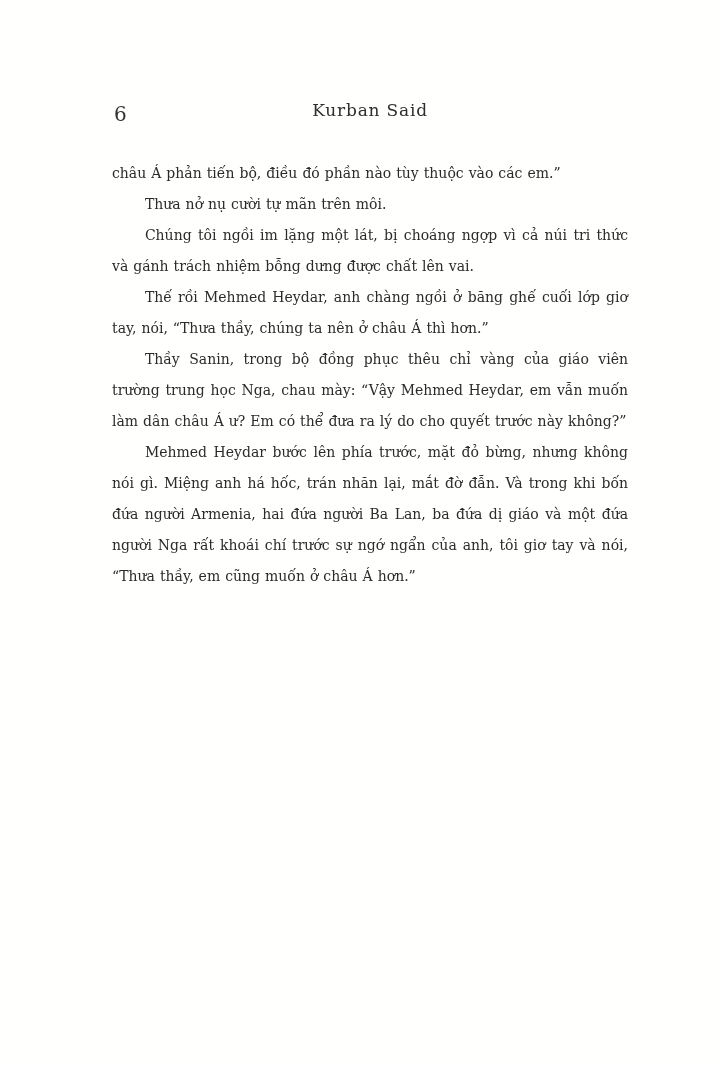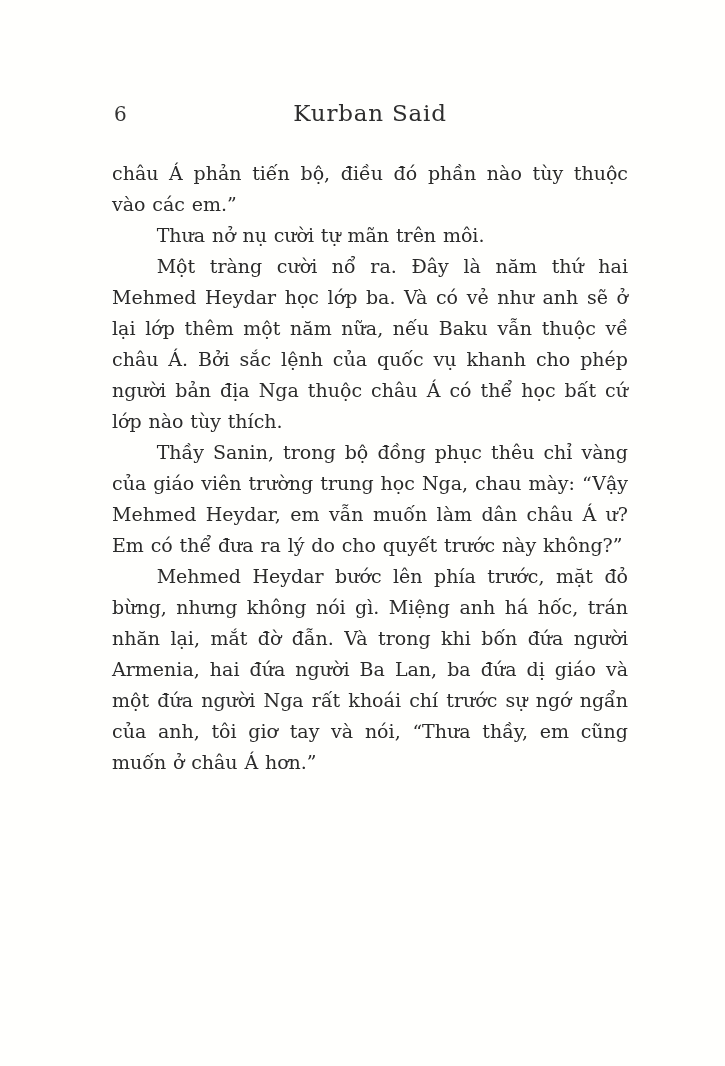--- a/index.html
+++ b/index.html
@@ -31,33 +31,33 @@
   }
   .page-number {
     position: absolute;
     left: 2px;
     top: 2px;
     font-size: 20px;
     color: #333333;
   }
   .book-title {
     text-align: center;
-    font-size: 23px;
+    font-size: 17px;
     letter-spacing: 0.8px;
     color: #2e2e2e;
     font-weight: normal;
   }
   .text-block {
     width: 516px;
   }
   .para {
     margin: 0;
     padding: 0;
     text-align: justify;
-    font-size: 19px;
+    font-size: 14px;
     line-height: 31px;
     text-indent: 2.35em;
     word-spacing: 0.04em;
     color: #2b2b2b;
   }
   .para.no-indent {
     text-indent: 0;
   }
 </style>
 </head>
@@ -67,19 +67,20 @@
   <div class="content">
 
     <header class="running-header">
       <span class="page-number">6</span>
       <div class="book-title">Kurban Said</div>
     </header>
 
     <main class="text-block">
       <p class="para no-indent">châu Á phản tiến bộ, điều đó phần nào tùy thuộc vào các em.”</p>
       <p class="para">Thưa nở nụ cười tự mãn trên môi.</p>
-      <p class="para">Một tràng cười nổ ra. Đây là năm thứ hai Mehmed Heydar học lớp ba. Và có vẻ như anh sẽ ở lại lớp thêm một năm nữa, nếu Baku vẫn thuộc về châu Á. Bởi sắc lệnh của quốc vụ khanh cho phép người bản địa Nga thuộc châu Á có thể học bất cứ lớp nào tùy thích.</p>
+      <p class="para">Chúng tôi ngồi im lặng một lát, bị choáng ngợp vì cả núi tri thức và gánh trách nhiệm bỗng dưng được chất lên vai.</p>
+      <p class="para">Thế rồi Mehmed Heydar, anh chàng ngồi ở băng ghế cuối lớp giơ tay, nói, “Thưa thầy, chúng ta nên ở châu Á thì hơn.”</p>
       <p class="para">Thầy Sanin, trong bộ đồng phục thêu chỉ vàng của giáo viên trường trung học Nga, chau mày: “Vậy Mehmed Heydar, em vẫn muốn làm dân châu Á ư? Em có thể đưa ra lý do cho quyết trước này không?”</p>
       <p class="para">Mehmed Heydar bước lên phía trước, mặt đỏ bừng, nhưng không nói gì. Miệng anh há hốc, trán nhăn lại, mắt đờ đẫn. Và trong khi bốn đứa người Armenia, hai đứa người Ba Lan, ba đứa dị giáo và một đứa người Nga rất khoái chí trước sự ngớ ngẩn của anh, tôi giơ tay và nói, “Thưa thầy, em cũng muốn ở châu Á hơn.”</p>
     </main>
 
   </div>
 </div>
 
 </body></html>

